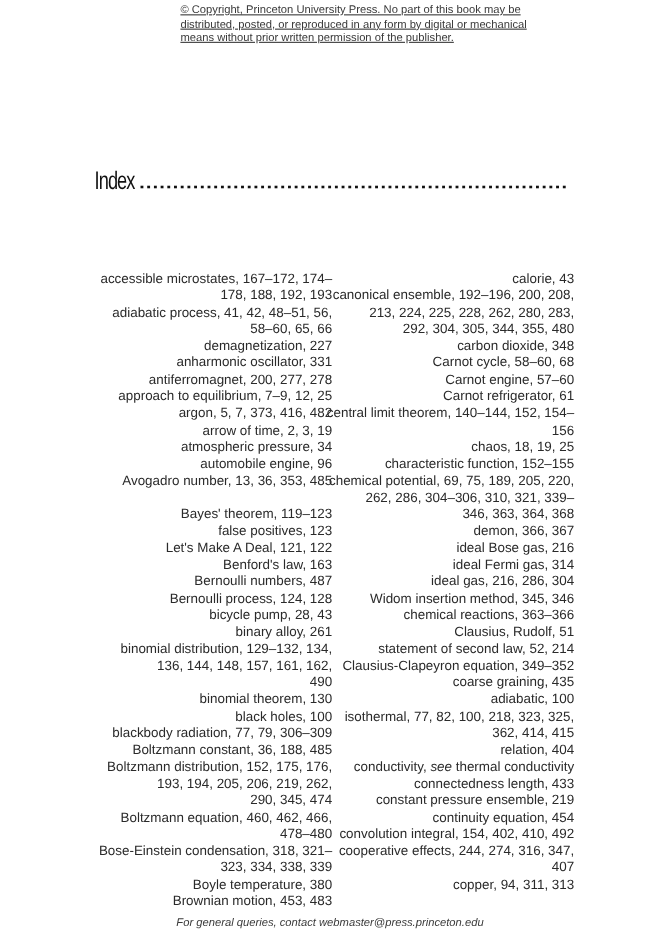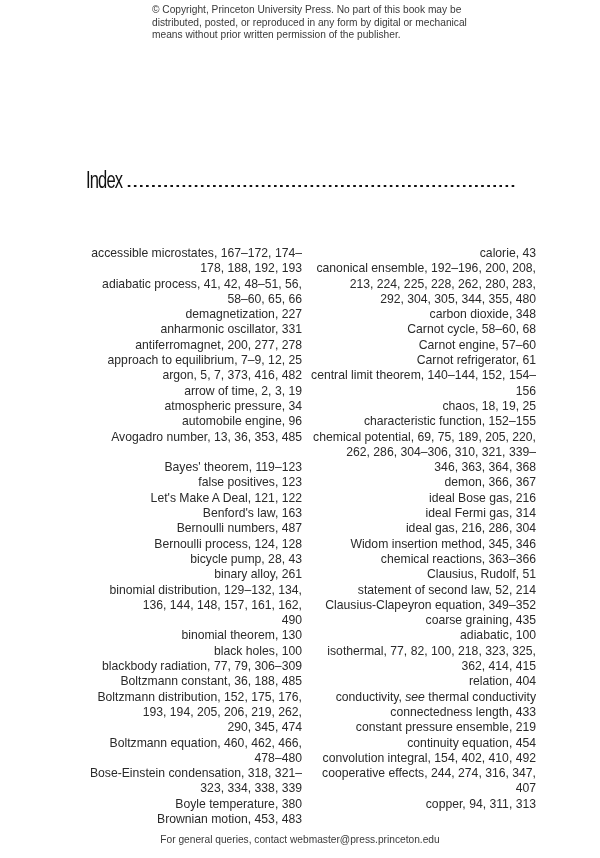--- a/index.html
+++ b/index.html
@@ -1,49 +1,50 @@
 <!DOCTYPE html>
 <html><head>
 <meta charset="utf-8">
 <style>
   html, body { margin:0; padding:0; background:#ffffff; }
   body { width:600px; height:858px; position:relative; overflow:hidden; }
   .copyright {
-    position:absolute; left:152px; top:4px; width:320px;
+    position:absolute; left:164px; top:4px; width:320px;
     font-family:"Liberation Sans", sans-serif; font-size:10.2px; line-height:12.6px;
     color:#3a3a3a;
+    text-decoration:underline;
   }
   .index-title {
-    position:absolute; left:86px; top:163px; width:430px; height:30px;
+    position:absolute; left:86px; top:147px; width:430px; height:30px;
     display:flex; align-items:flex-end; overflow:hidden; white-space:nowrap;
   }
   .index-title .word {
     font-family:"Liberation Sans Narrow","Liberation Sans", sans-serif;
     font-size:23px; color:#111; letter-spacing:-1.2px;
     transform:scaleX(0.72); transform-origin:left bottom; display:inline-block;
     margin-right:-10px; line-height:26px;
   }
   .index-title .dots {
     flex:1; height:4px; margin-bottom:5px;
     background-image:radial-gradient(circle, #111 1.3px, transparent 1.5px);
     background-size:6.1px 4px; background-repeat:repeat-x; background-position:0 0;
   }
   .col {
     position:absolute; top:246px;
     font-family:Liberation Sans, sans-serif; font-size:12.2px;
     line-height:15.3px; color:#2a2a2a;text-align:right;
   }
   .col.left { left:87px; width:215px; }
-  .col.right { left:306px; width:230px; }
+  .col.right { left:292px; width:230px; }
   .entry { text-indent:-33px; padding-left:33px; }
   .entry.sub { padding-left:42px; text-indent:-33px; }
   .gap { height:15.3px; }
   .footer {
     position:absolute; left:0; width:600px; top:834px; text-align:center;
-    font-family:"Liberation Sans", sans-serif; font-size:10.2px; color:#3a3a3a;
+    font-family:"Liberation Sans", sans-serif; font-size:10.2px; color:#3a3a3a;font-style:italic;
   }
 </style>
 </head>
 <body>
 
 <div class="copyright">© Copyright, Princeton University Press. No part of this book may be distributed, posted, or reproduced in any form by digital or mechanical means without prior written permission of the publisher.</div>
 
 <div class="index-title">
   <span class="word">Index</span>
   <span class="dots"></span>

